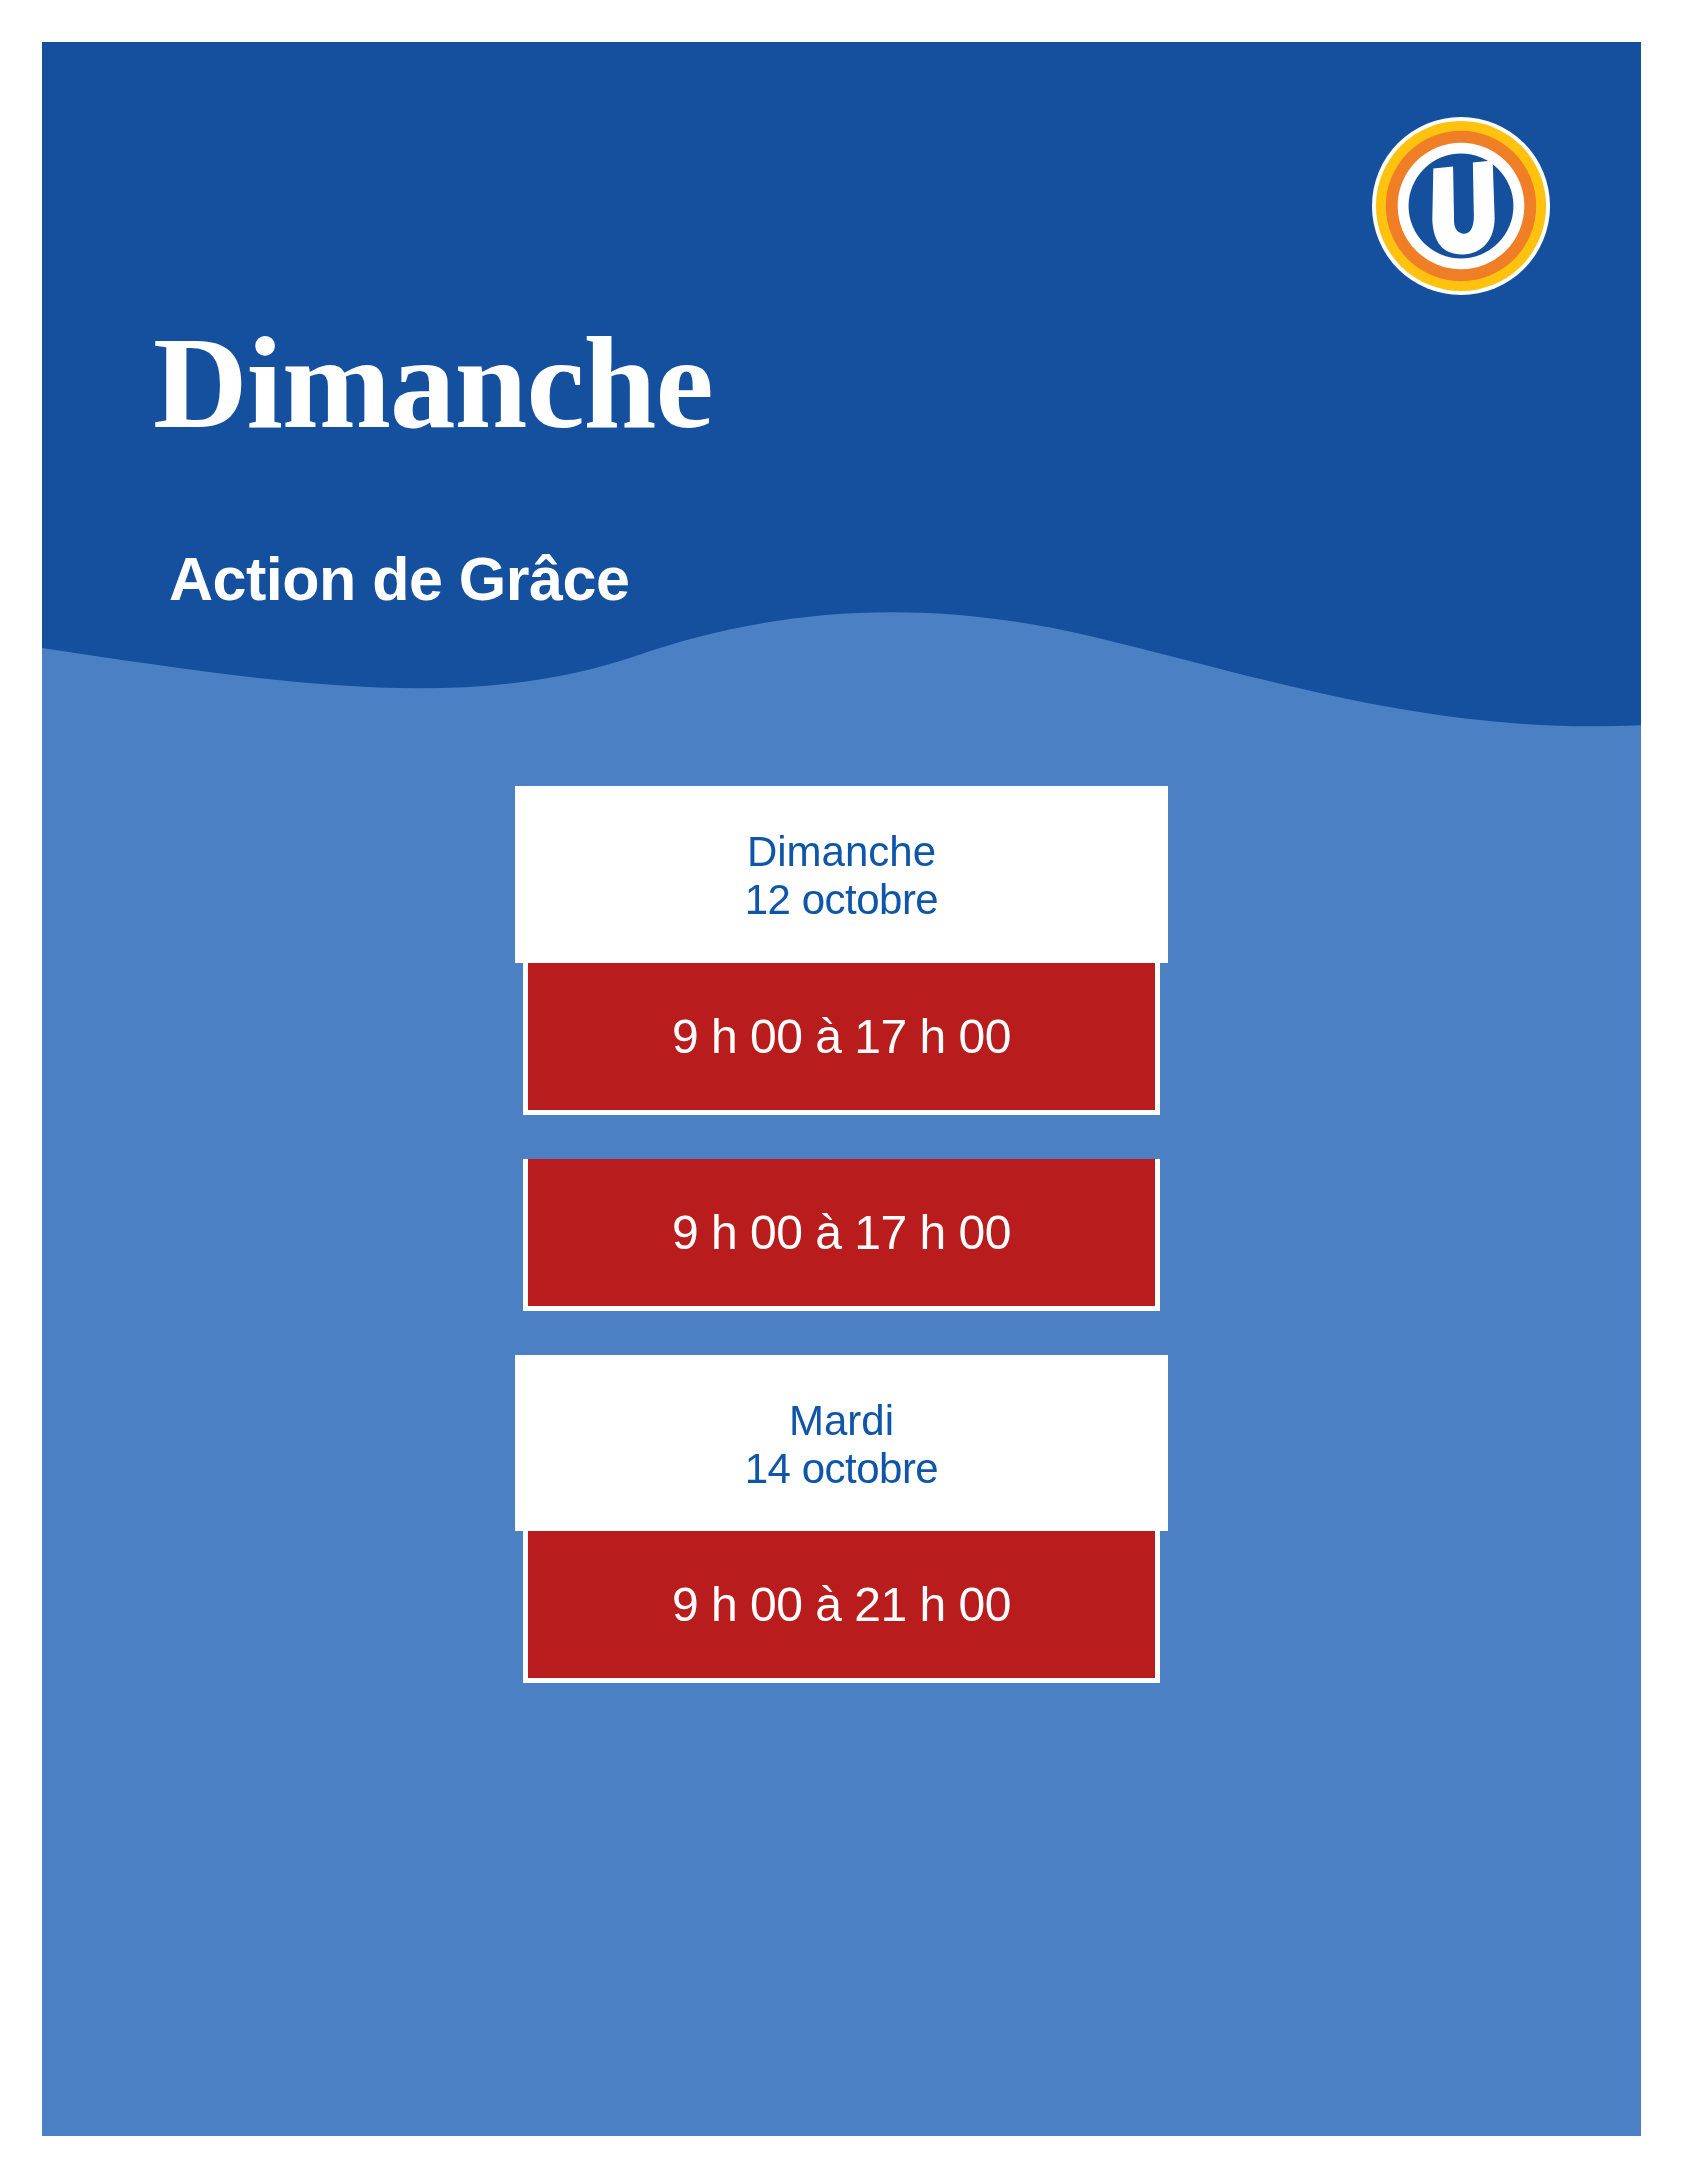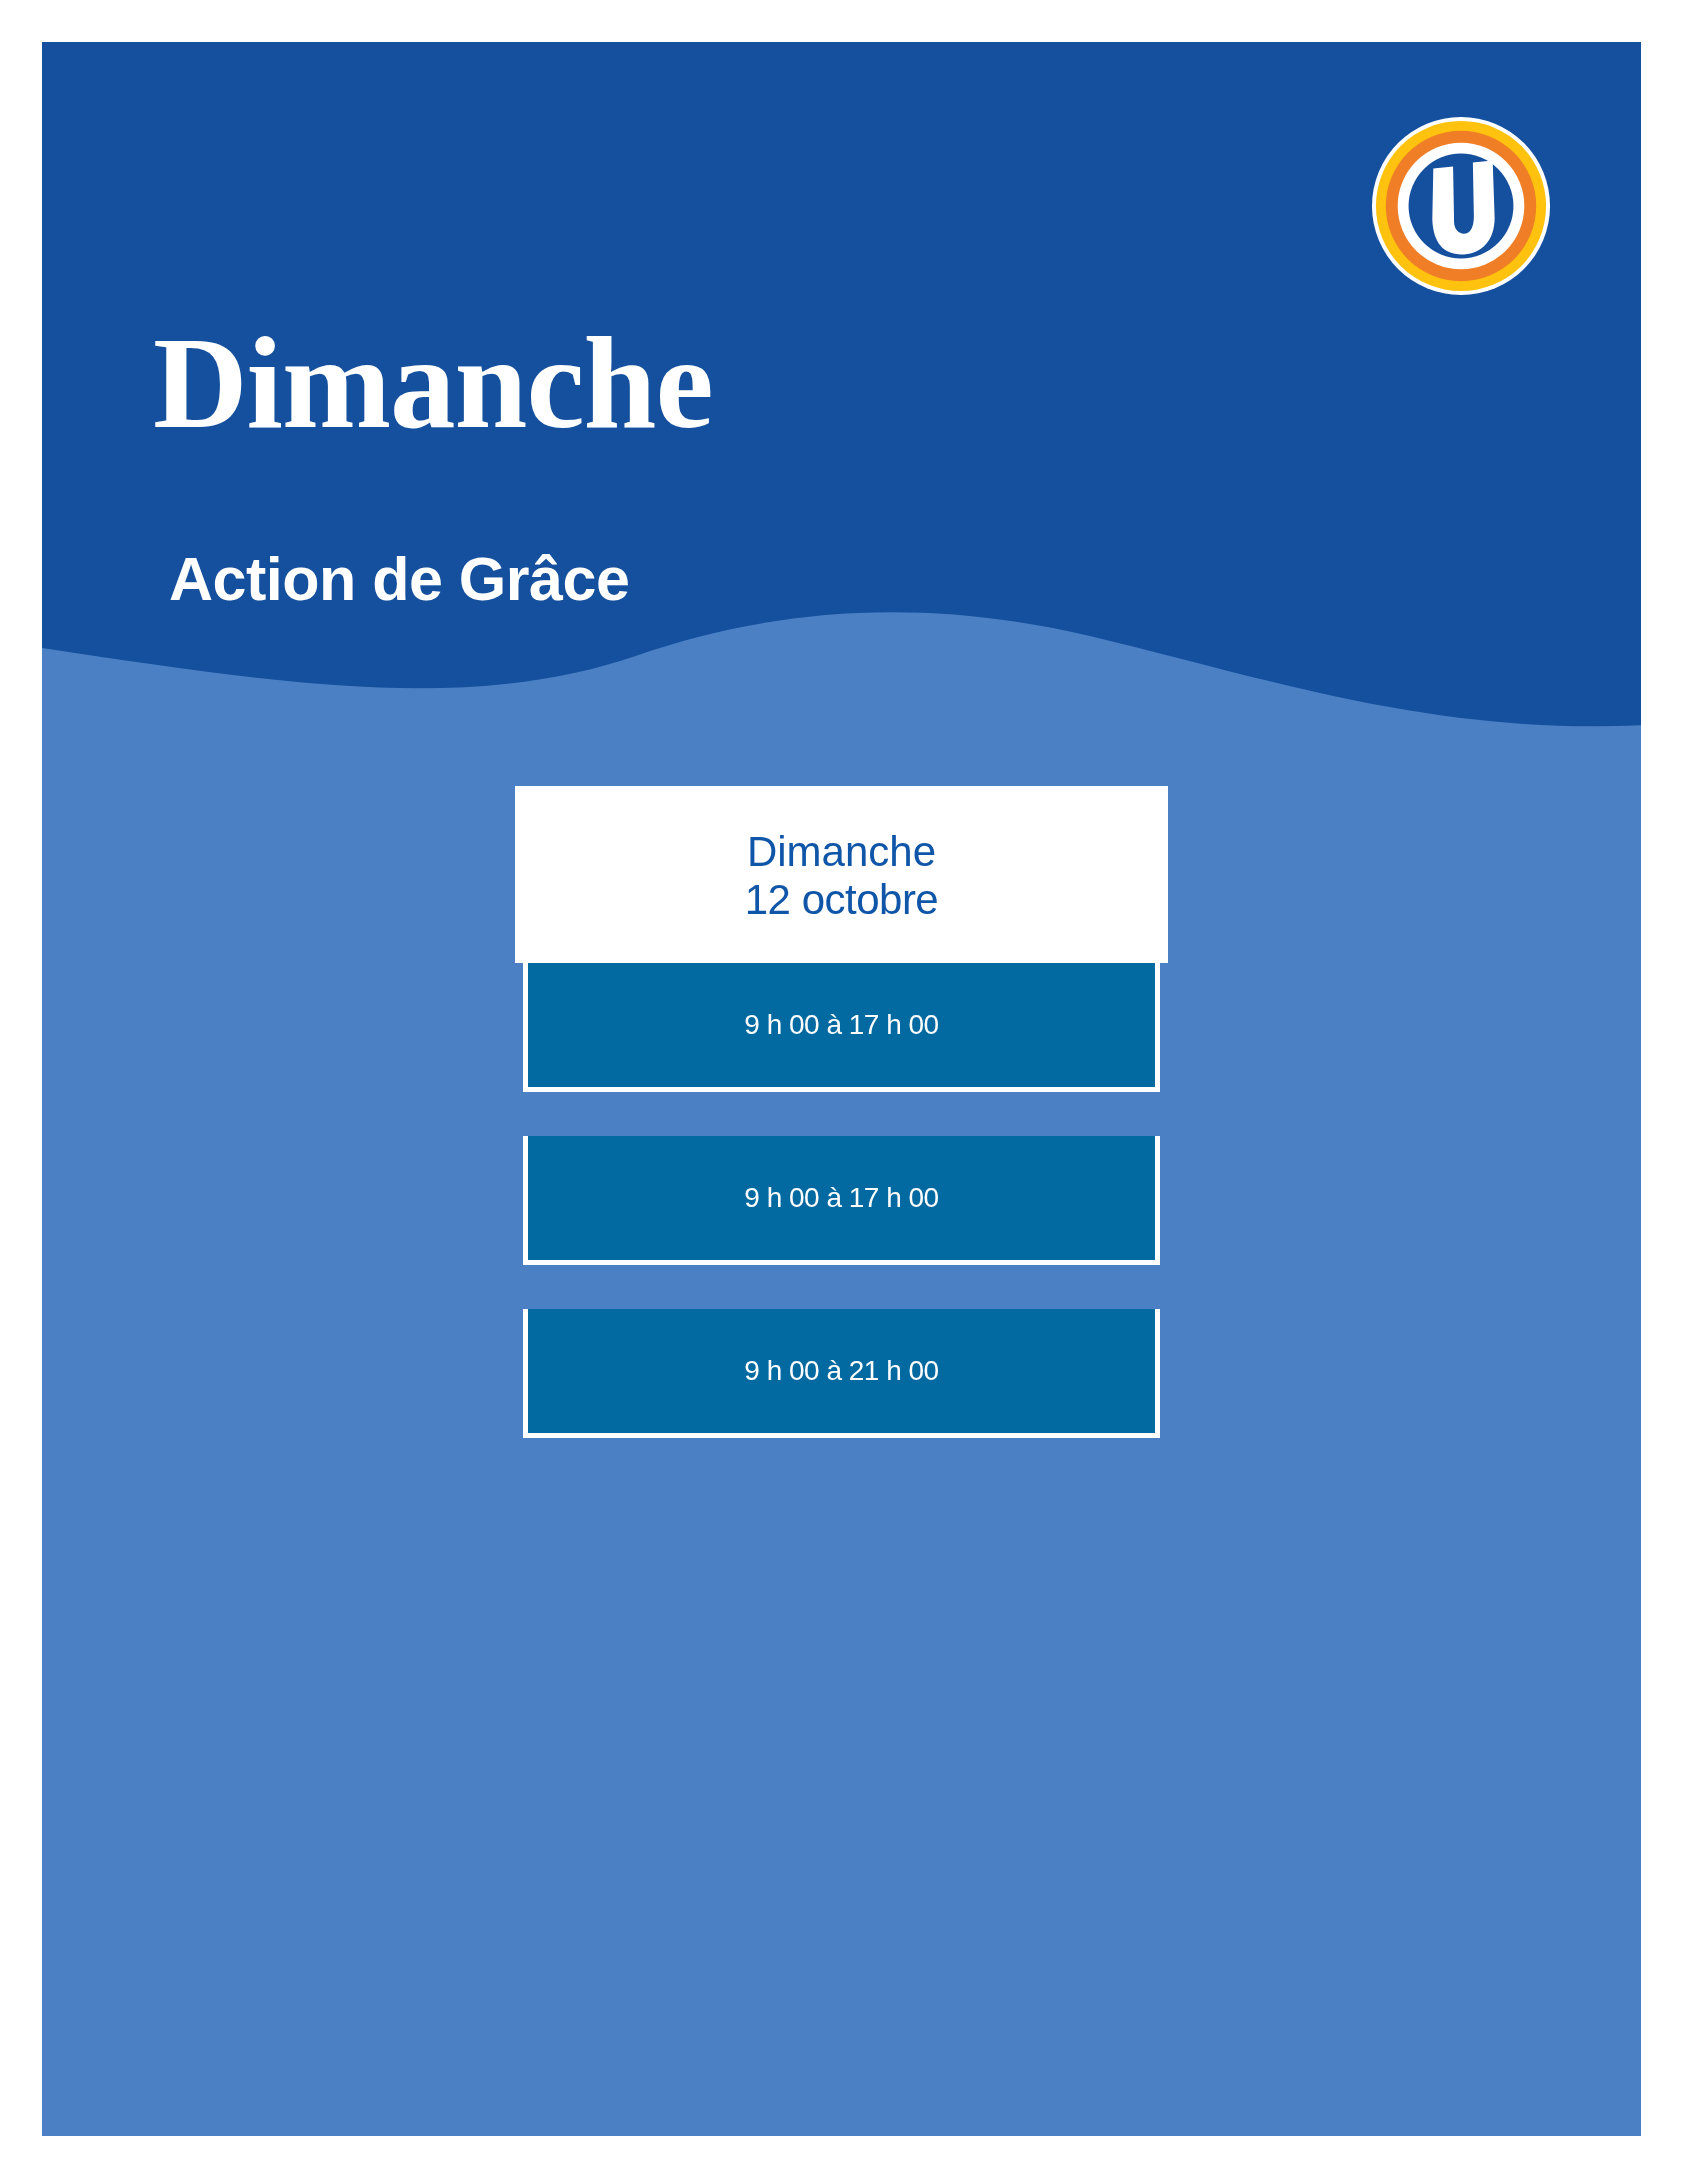--- a/index.html
+++ b/index.html
@@ -116,24 +116,24 @@
   }
   .card-day .dow {
     display: block;
   }
   .card-day .date {
     display: block;
     letter-spacing: -0.5px;
   }
 
   .card-hours {
-    background: #0369a1;
+    background: #b91c1c;
     color: #ffffff;
     text-align: center;
-    font-size: 28px;
+    font-size: 48px;
     letter-spacing: -0.5px;
     padding: 46px 20px 46px 20px;
     margin: 0 8px 8px 8px;
     border: 5px solid #ffffff;
     border-top: none;
     box-sizing: border-box;
   }
 </style>
 </head>
 <body>
@@ -171,20 +171,24 @@
           <span class="date">12 octobre</span>
         </div>
         <div class="card-hours">9 h 00 à 17 h 00</div>
       </div>
 
       <div class="card">
         <div class="card-hours">9 h 00 à 17 h 00</div>
       </div>
 
       <div class="card">
+        <div class="card-day">
+          <span class="dow">Mardi</span>
+          <span class="date">14 octobre</span>
+        </div>
         <div class="card-hours">9 h 00 à 21 h 00</div>
       </div>
 
     </div>
 
   </div>
 </div>
 
 
 </body></html>

